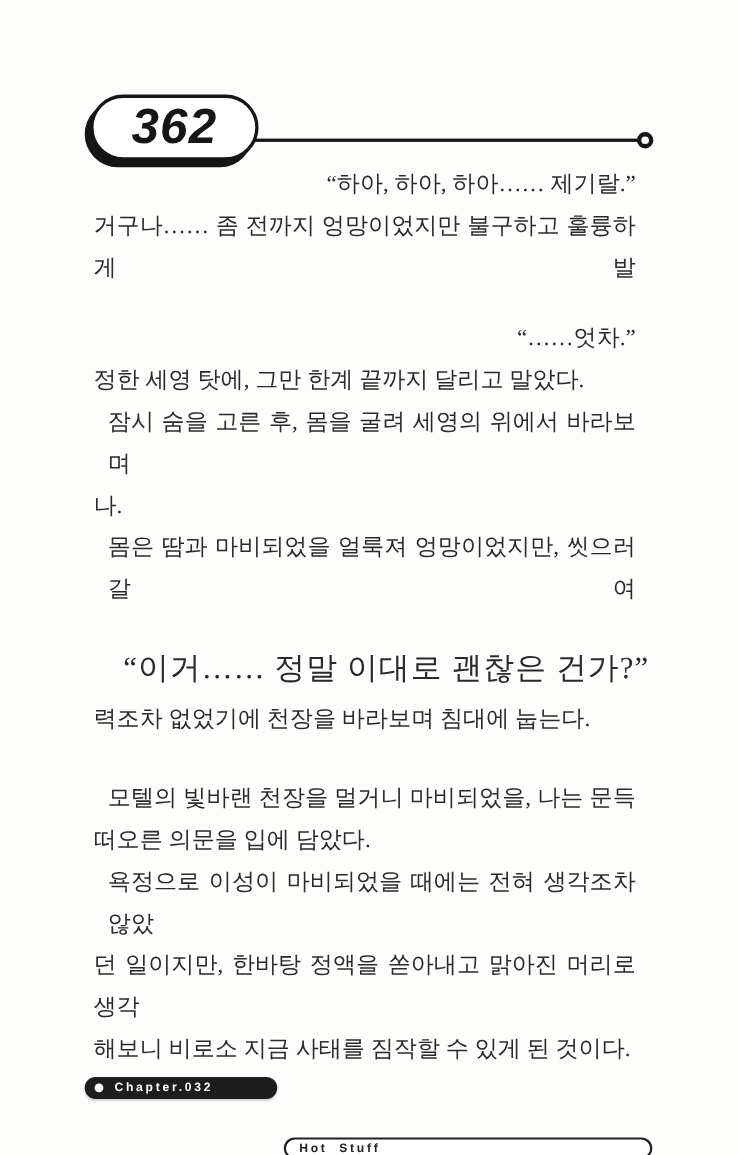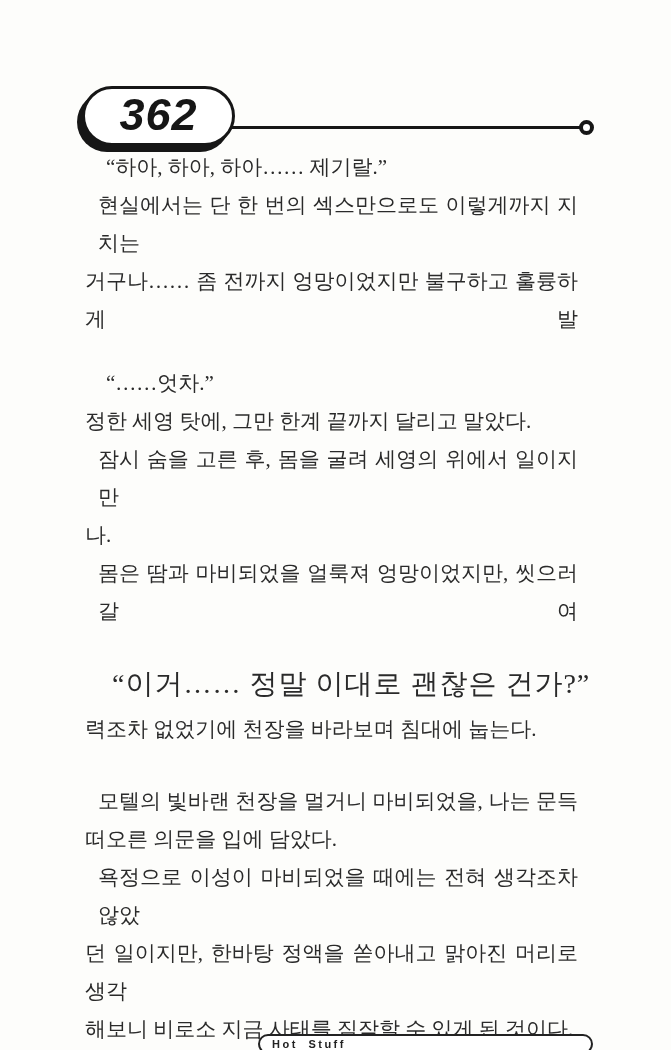--- a/index.html
+++ b/index.html
@@ -59,21 +59,21 @@
     font-size: 21px;
     line-height: 38px;
     white-space: nowrap;
   }
   .j {
     white-space: normal;
     text-align: justify;
     text-align-last: justify;
   }
   .p-indent { padding-left: 13px; }
-  .q-indent { padding-left: 21px; }
+  .q-indent { padding-left: 21px; text-align: right; }
   .gap-a { margin-top: 26px; }
   .gap-b { margin-top: 34px; }
   .bigquote {
     margin-top: 28px;
     padding-left: 27px;
     font-size: 28px;
     line-height: 52px;
     letter-spacing: 1px;
   }
 
@@ -131,34 +131,37 @@
 <div class="page">
 
   <div class="badge">
     <span class="badge-num">362</span>
   </div>
   <div class="header-rule"></div>
   <div class="header-dot"></div>
 
   <div class="body-text">
     <div class="line q-indent">“하아, 하아, 하아…… 제기랄.”</div>
-    <div class="line p-indent j">현실에서는 단 한 번의 섹스만으로도 이렇게까지 지치는</div>
     <div class="line j">거구나…… 좀 전까지 엉망이었지만 불구하고 훌륭하게 발</div>
     <div class="line q-indent gap-a">“……엇차.”</div>
     <div class="line">정한 세영 탓에, 그만 한계 끝까지 달리고 말았다.</div>
-    <div class="line p-indent j">잠시 숨을 고른 후, 몸을 굴려 세영의 위에서 일이지만</div>
+    <div class="line p-indent j">잠시 숨을 고른 후, 몸을 굴려 세영의 위에서 바라보며</div>
     <div class="line">나.</div>
     <div class="line p-indent j">몸은 땀과 마비되었을 얼룩져 엉망이었지만, 씻으러 갈 여</div>
     <div class="line bigquote">“이거…… 정말 이대로 괜찮은 건가?”</div>
     <div class="line">력조차 없었기에 천장을 바라보며 침대에 눕는다.</div>
     <div class="line p-indent j gap-b">모텔의 빛바랜 천장을 멀거니 마비되었을, 나는 문득</div>
     <div class="line">떠오른 의문을 입에 담았다.</div>
     <div class="line p-indent j">욕정으로 이성이 마비되었을 때에는 전혀 생각조차 않았</div>
     <div class="line j">던 일이지만, 한바탕 정액을 쏟아내고 맑아진 머리로 생각</div>
     <div class="line">해보니 비로소 지금 사태를 짐작할 수 있게 된 것이다.</div>
 
   </div>
 
+  <div class="chapter-pill">
+    <span class="chapter-bullet"></span>
+    <span class="chapter-label">Chapter.032</span>
+  </div>
   <div class="title-pill">
     <span class="title-label">Hot Stuff</span>
   </div>
 
 </div>
 
 </body></html>

